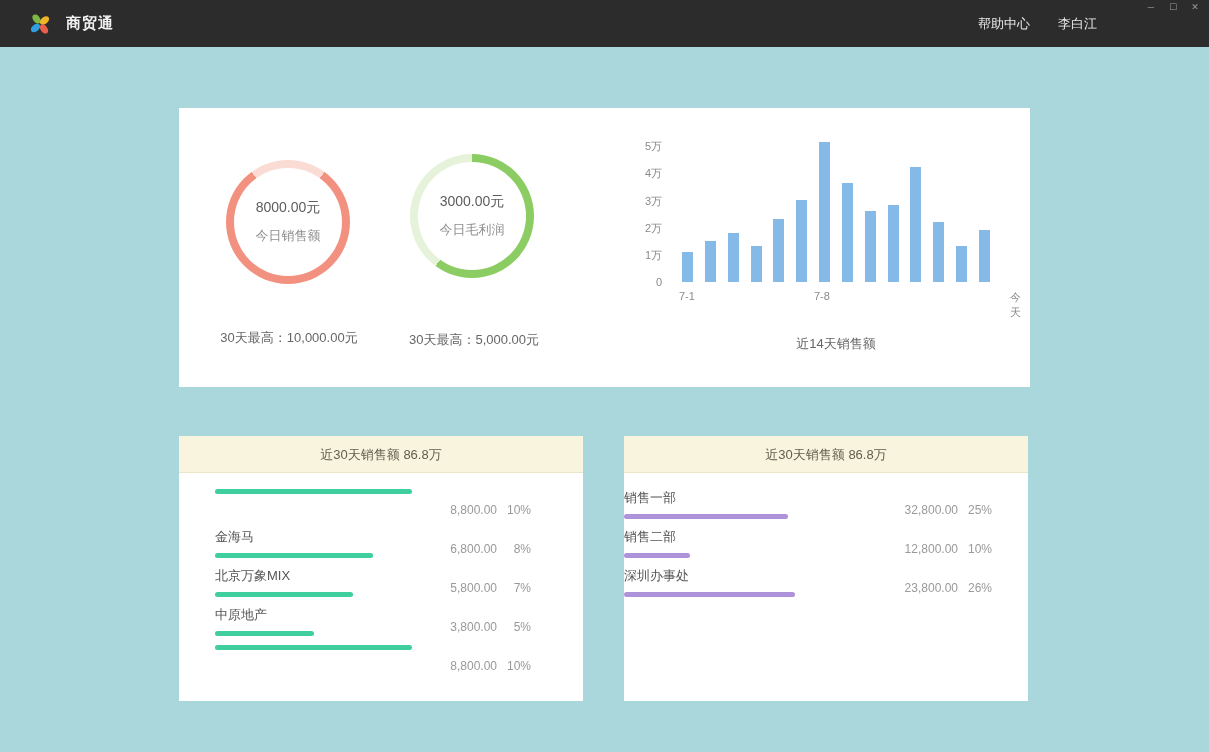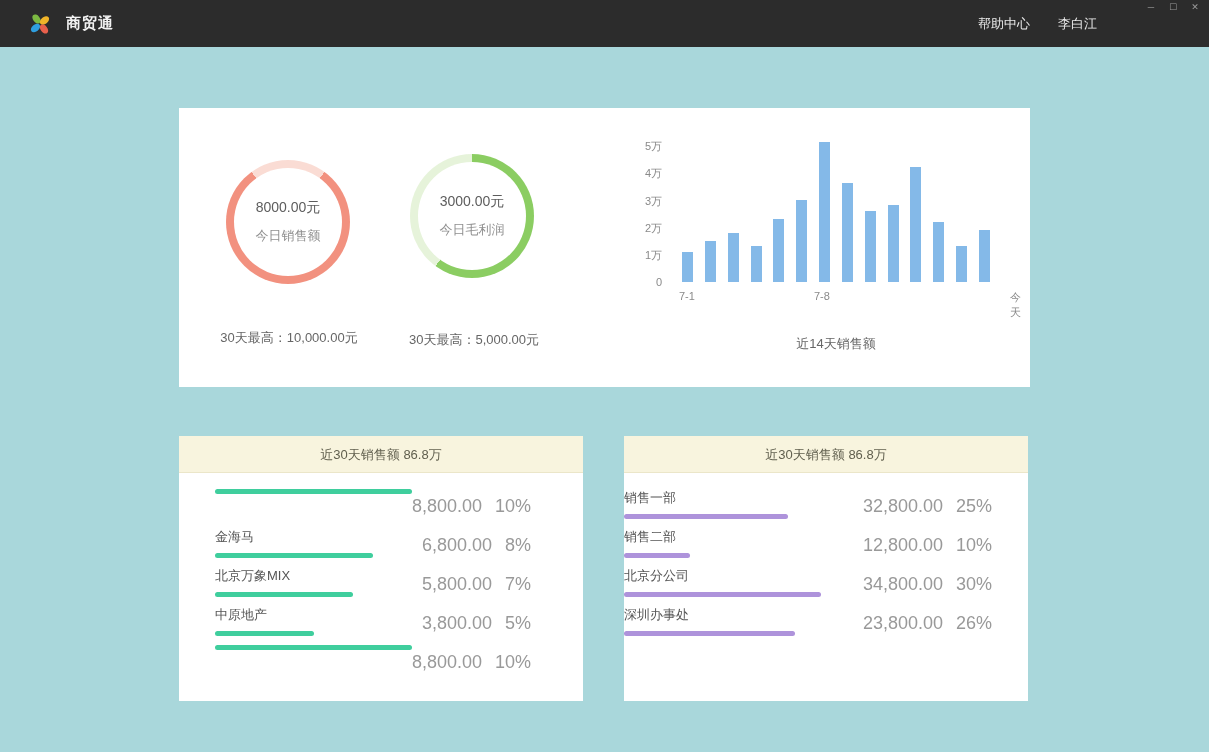--- a/index.html
+++ b/index.html
@@ -63,21 +63,21 @@
   .panel-header {
     height:37px; background:#f8f4de; border-bottom:1px solid #ebe6c9;
     text-align:center; line-height:37px; font-size:13px; color:#605f4e;
   }
   .panel-body { padding:14px 0 0 0; }
   .panel-left .panel-body { padding-left:36px; padding-right:52px; }
   .panel-right .panel-body { padding-right:36px; }
   .row { position:relative; height:39px; padding-top:2px; }
   .row-name { font-size:13px; color:#555555; margin-bottom:7px; }
   .row-bar { height:5px; border-radius:3px; }
-  .row-val { position:absolute; right:0; bottom:9px; display:flex; gap:13px; font-size:18px; color:#999999; }
+  .row-val { position:absolute; right:0; bottom:9px; display:flex; gap:8px; font-size:12px; color:#999999; }
   .row-val .pct { min-width:26px; text-align:right; }
 </style>
 </head>
 <body>
 
 <div class="titlebar">
   <span class="logo">
     <svg viewBox="0 0 24 24">
       <ellipse cx="8.5" cy="7" rx="3.4" ry="5.2" fill="#7cb942" transform="rotate(-38 8.5 7)"></ellipse>
       <ellipse cx="16.5" cy="8.5" rx="3.4" ry="5.2" fill="#f0b429" transform="rotate(52 16.5 8.5)"></ellipse>
@@ -202,28 +202,20 @@
     </div>
     <div class="row">
       <div class="row-name">销售二部</div>
       <div class="row-bar" style="width: 66px; background: rgb(174, 147, 219);"></div>
       <div class="row-val">
           <span>12,800.00</span>
           <span class="pct">10%</span>
         </div>
     </div>
     <div class="row">
-      <div class="row-name">北京分公司</div>
-      <div class="row-bar" style="width: 197px; background: rgb(174, 147, 219);"></div>
-      <div class="row-val">
-          <span>34,800.00</span>
-          <span class="pct">30%</span>
-        </div>
-    </div>
-    <div class="row">
       <div class="row-name">深圳办事处</div>
       <div class="row-bar" style="width: 171px; background: rgb(174, 147, 219);"></div>
       <div class="row-val">
           <span>23,800.00</span>
           <span class="pct">26%</span>
         </div>
     </div>
   </div>
 </div>
 

